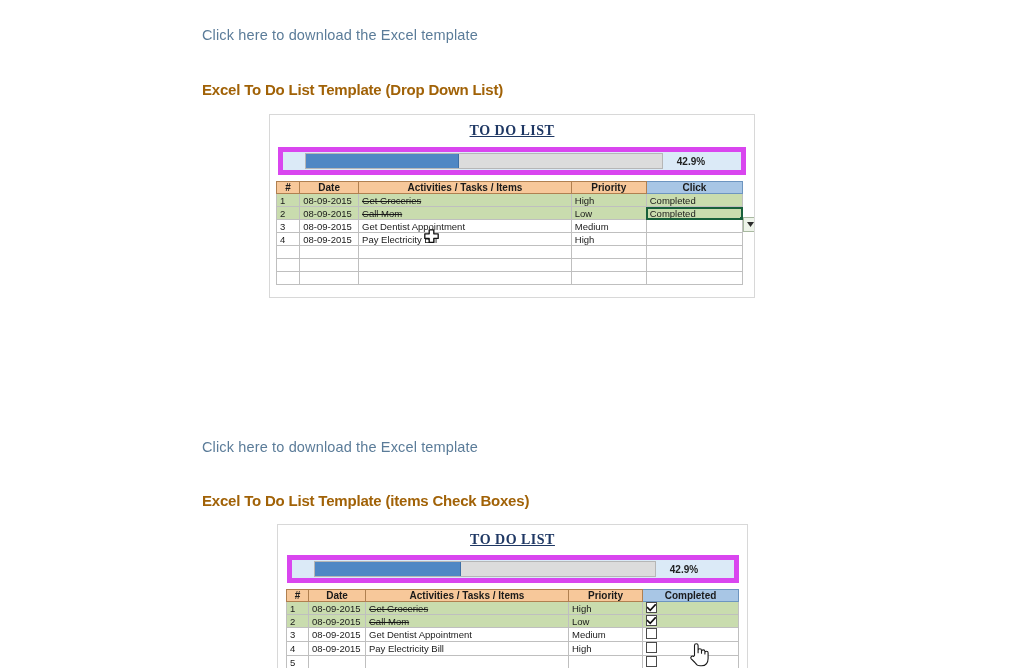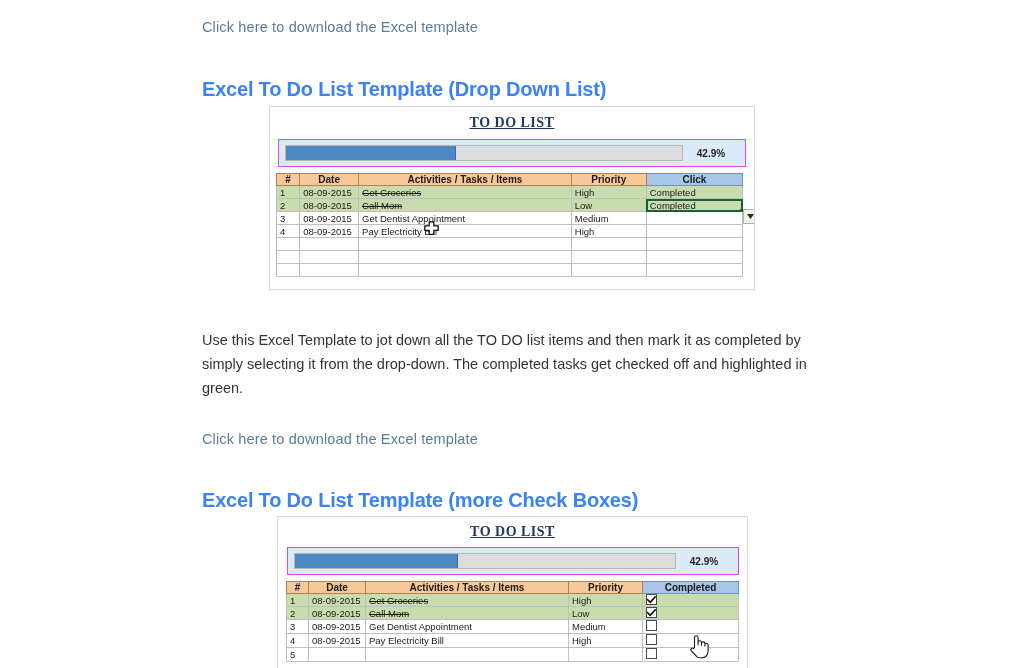--- a/index.html
+++ b/index.html
@@ -11,43 +11,43 @@
     width: 1024px;
     height: 668px;
     overflow: hidden;
     font-family: "Liberation Sans", sans-serif;
     color: #2b2b2b;
     position: relative;
   }
 
   .page {
     position: absolute;
-    left: 0; top: 8px;
+    left: 0; top: 16px;
     width: 1024px;
     height: 477px;
   }
 
   
   .link {
     position: absolute;
     left: 202px;
     font-size: 14.5px;
     color: #5b7c99;
     text-decoration: none;
     letter-spacing: 0.01em;
     white-space: nowrap;
     cursor: pointer;
   }
 
   .h2 {
     position: absolute;
     left: 202px;
-    font-size: 20px;
+    font-size: 15px;
     font-weight: bold;
-    color: #3b82f6;
+    color: #a16207;
     letter-spacing: -0.2px;
     white-space: nowrap;
   }
 
   .para {
     position: absolute;
     left: 202px;
     width: 610px;
     font-size: 14.5px;
     line-height: 24px;
@@ -68,25 +68,25 @@
     font-family: "Liberation Serif", serif;
     font-weight: bold;
     color: #1f3864;
     text-decoration: underline;
     letter-spacing: 0.5px;
   }
 
   
   .prog-wrap {
     background: #dbeaf7;
-    border: 1px solid #d946ef;
+    border: 5px solid #d946ef;
     box-sizing: border-box;
     display: flex;
     align-items: center;
-    padding: 0 6px;
+    padding: 0 22px;
   }
   .prog-track {
     flex: 1 1 auto;
     background: #dcdcdc;
     border: 1px solid #b6b6b6;
     box-sizing: border-box;
     height: 16px;
     position: relative;
     overflow: hidden;
   }
@@ -287,26 +287,25 @@
       </svg>
     </div>
 
     <div class="cursor" id="xlcursor" style="left: 153px; top: 114px;">
       <svg width="17" height="17" viewBox="0 0 17 17" aria-hidden="true">
         <path d="M6.2 0.8 h4.6 v4.0 h4.4 v4.6 h-4.4 v4.0 h-4.6 v-4.0 h-4.4 v-4.6 h4.4 z" fill="#ffffff" stroke="#111111" stroke-width="1.3" stroke-linejoin="round"></path>
       </svg>
     </div>
   </div>
 
-  <p class="para" style="top:305px;">Use this Excel Template to jot down all the TO DO list items and then mark it as completed by simply selecting it from the drop-down. The completed tasks get checked off and highlighted in green.</p>
 
 
   <a class="link" style="top:423px;">Click here to download the Excel template</a>
 
-  <h2 class="h2" style="top:464px;">Excel To Do List Template (more Check Boxes)</h2>
+  <h2 class="h2" style="top:464px;">Excel To Do List Template (items Check Boxes)</h2>
 
   <div class="xl-frame" id="sheet2" style="left:277px; top:508px; width:471px; height:165px;">
 
     <div class="xl-title" style="margin-top:7px; font-size:14px;">TO DO LIST</div>
 
     <div class="prog-wrap" style="position:absolute; left:9px; top:30px; width:452px; height:28px;">
       <div class="prog-track">
         <div class="prog-fill" id="fill2" style="width: 42.9%;"></div>
       </div>
       <div class="prog-pct">42.9%</div>

